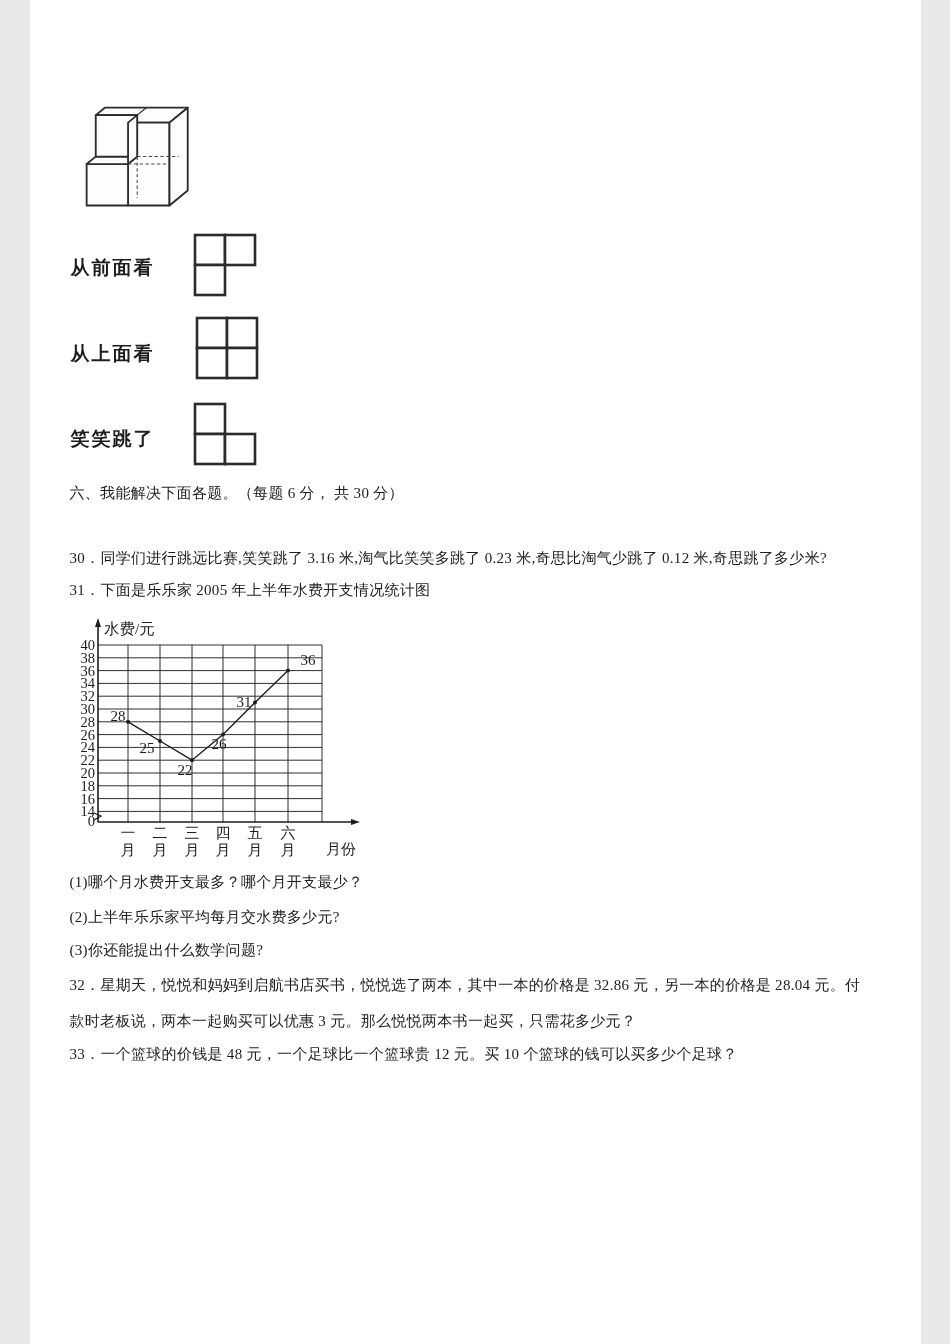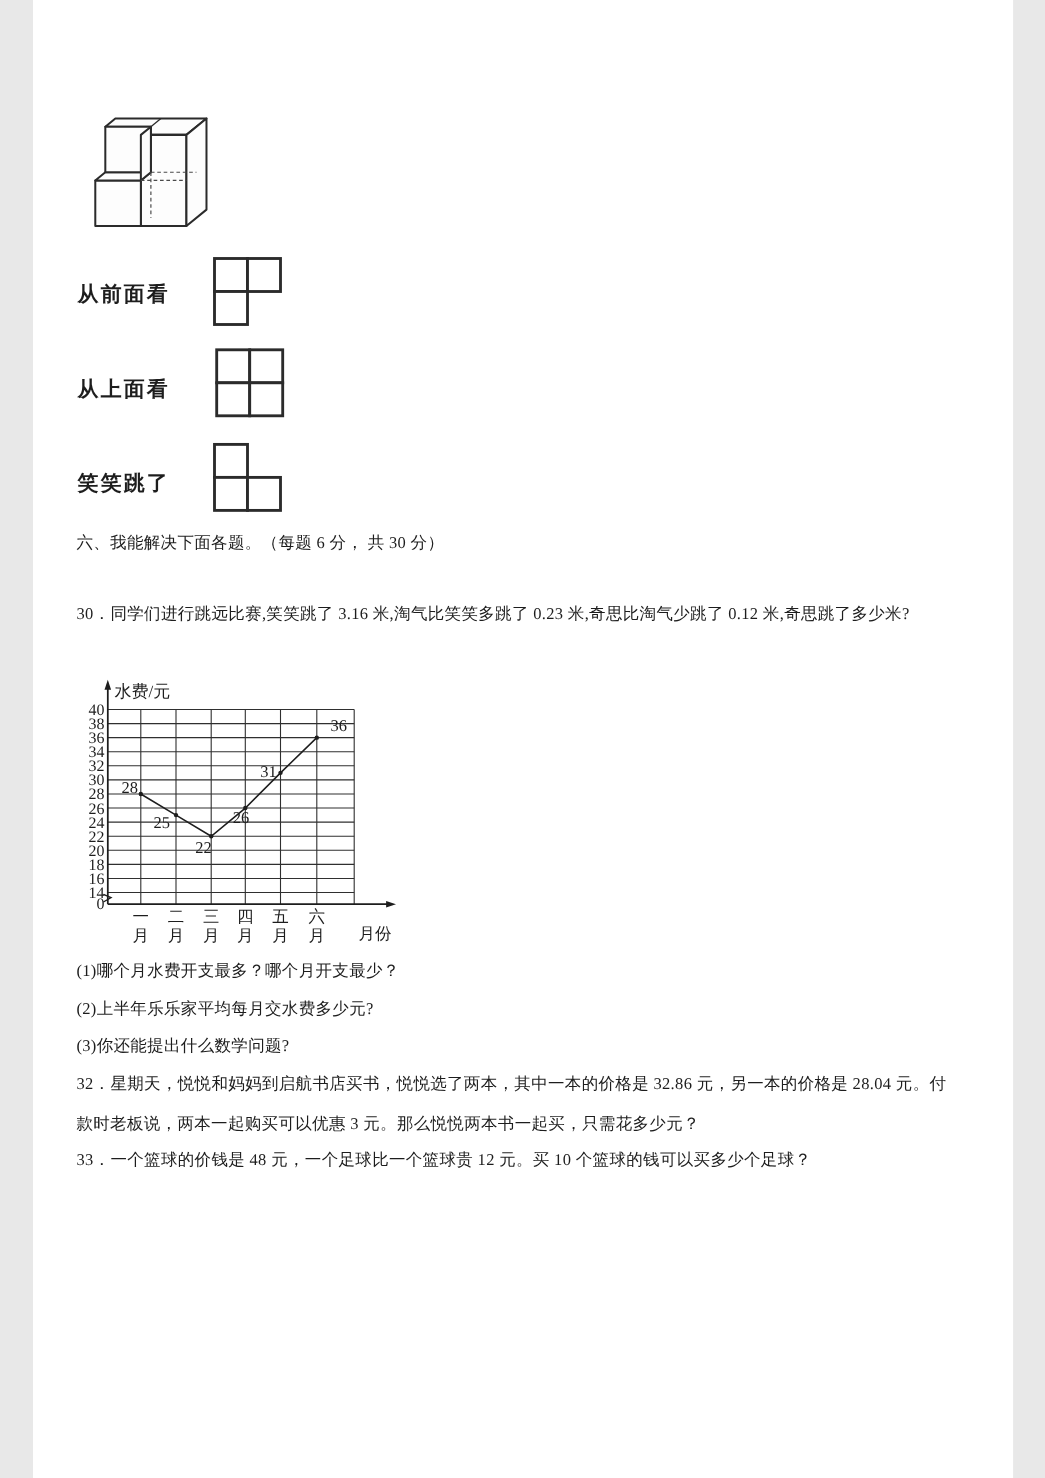--- a/index.html
+++ b/index.html
@@ -79,20 +79,21 @@
 
   <div class="vlabel" style="left:41px;top:426px;">笑笑跳了</div>
   <svg class="view-grid" style="left:163px;top:402px;" width="66" height="66">
       <rect x="2" y="2" width="30" height="30" class="grid-cell"></rect>
       <rect x="2" y="32" width="30" height="30" class="grid-cell"></rect>
       <rect x="32" y="32" width="30" height="30" class="grid-cell"></rect>
     </svg>
 
   <div class="tline" style="left:40px;top:484px;">六、我能解决下面各题。（每题 6 分， 共 30 分）</div>
   <div class="tline" style="left:40px;top:549px;">30．同学们进行跳远比赛,笑笑跳了 3.16 米,淘气比笑笑多跳了 0.23 米,奇思比淘气少跳了 0.12 米,奇思跳了多少米?</div>
+  <div class="tline" style="left:40px;top:581px;">31．下面是乐乐家 2005 年上半年水费开支情况统计图</div>
 
   <svg id="chart-svg" style="left:40px;top:612px;" width="300" height="250" viewBox="0 0 300 250">
       <g stroke="#2f2f2f" stroke-width="1">
         <line x1="28" y1="33" x2="252" y2="33"></line>
         <line x1="28" y1="45.8" x2="252" y2="45.8"></line>
         <line x1="28" y1="58.6" x2="252" y2="58.6"></line>
         <line x1="28" y1="71.4" x2="252" y2="71.4"></line>
         <line x1="28" y1="84.2" x2="252" y2="84.2"></line>
         <line x1="28" y1="97" x2="252" y2="97"></line>
         <line x1="28" y1="109.80000000000001" x2="252" y2="109.80000000000001"></line>

